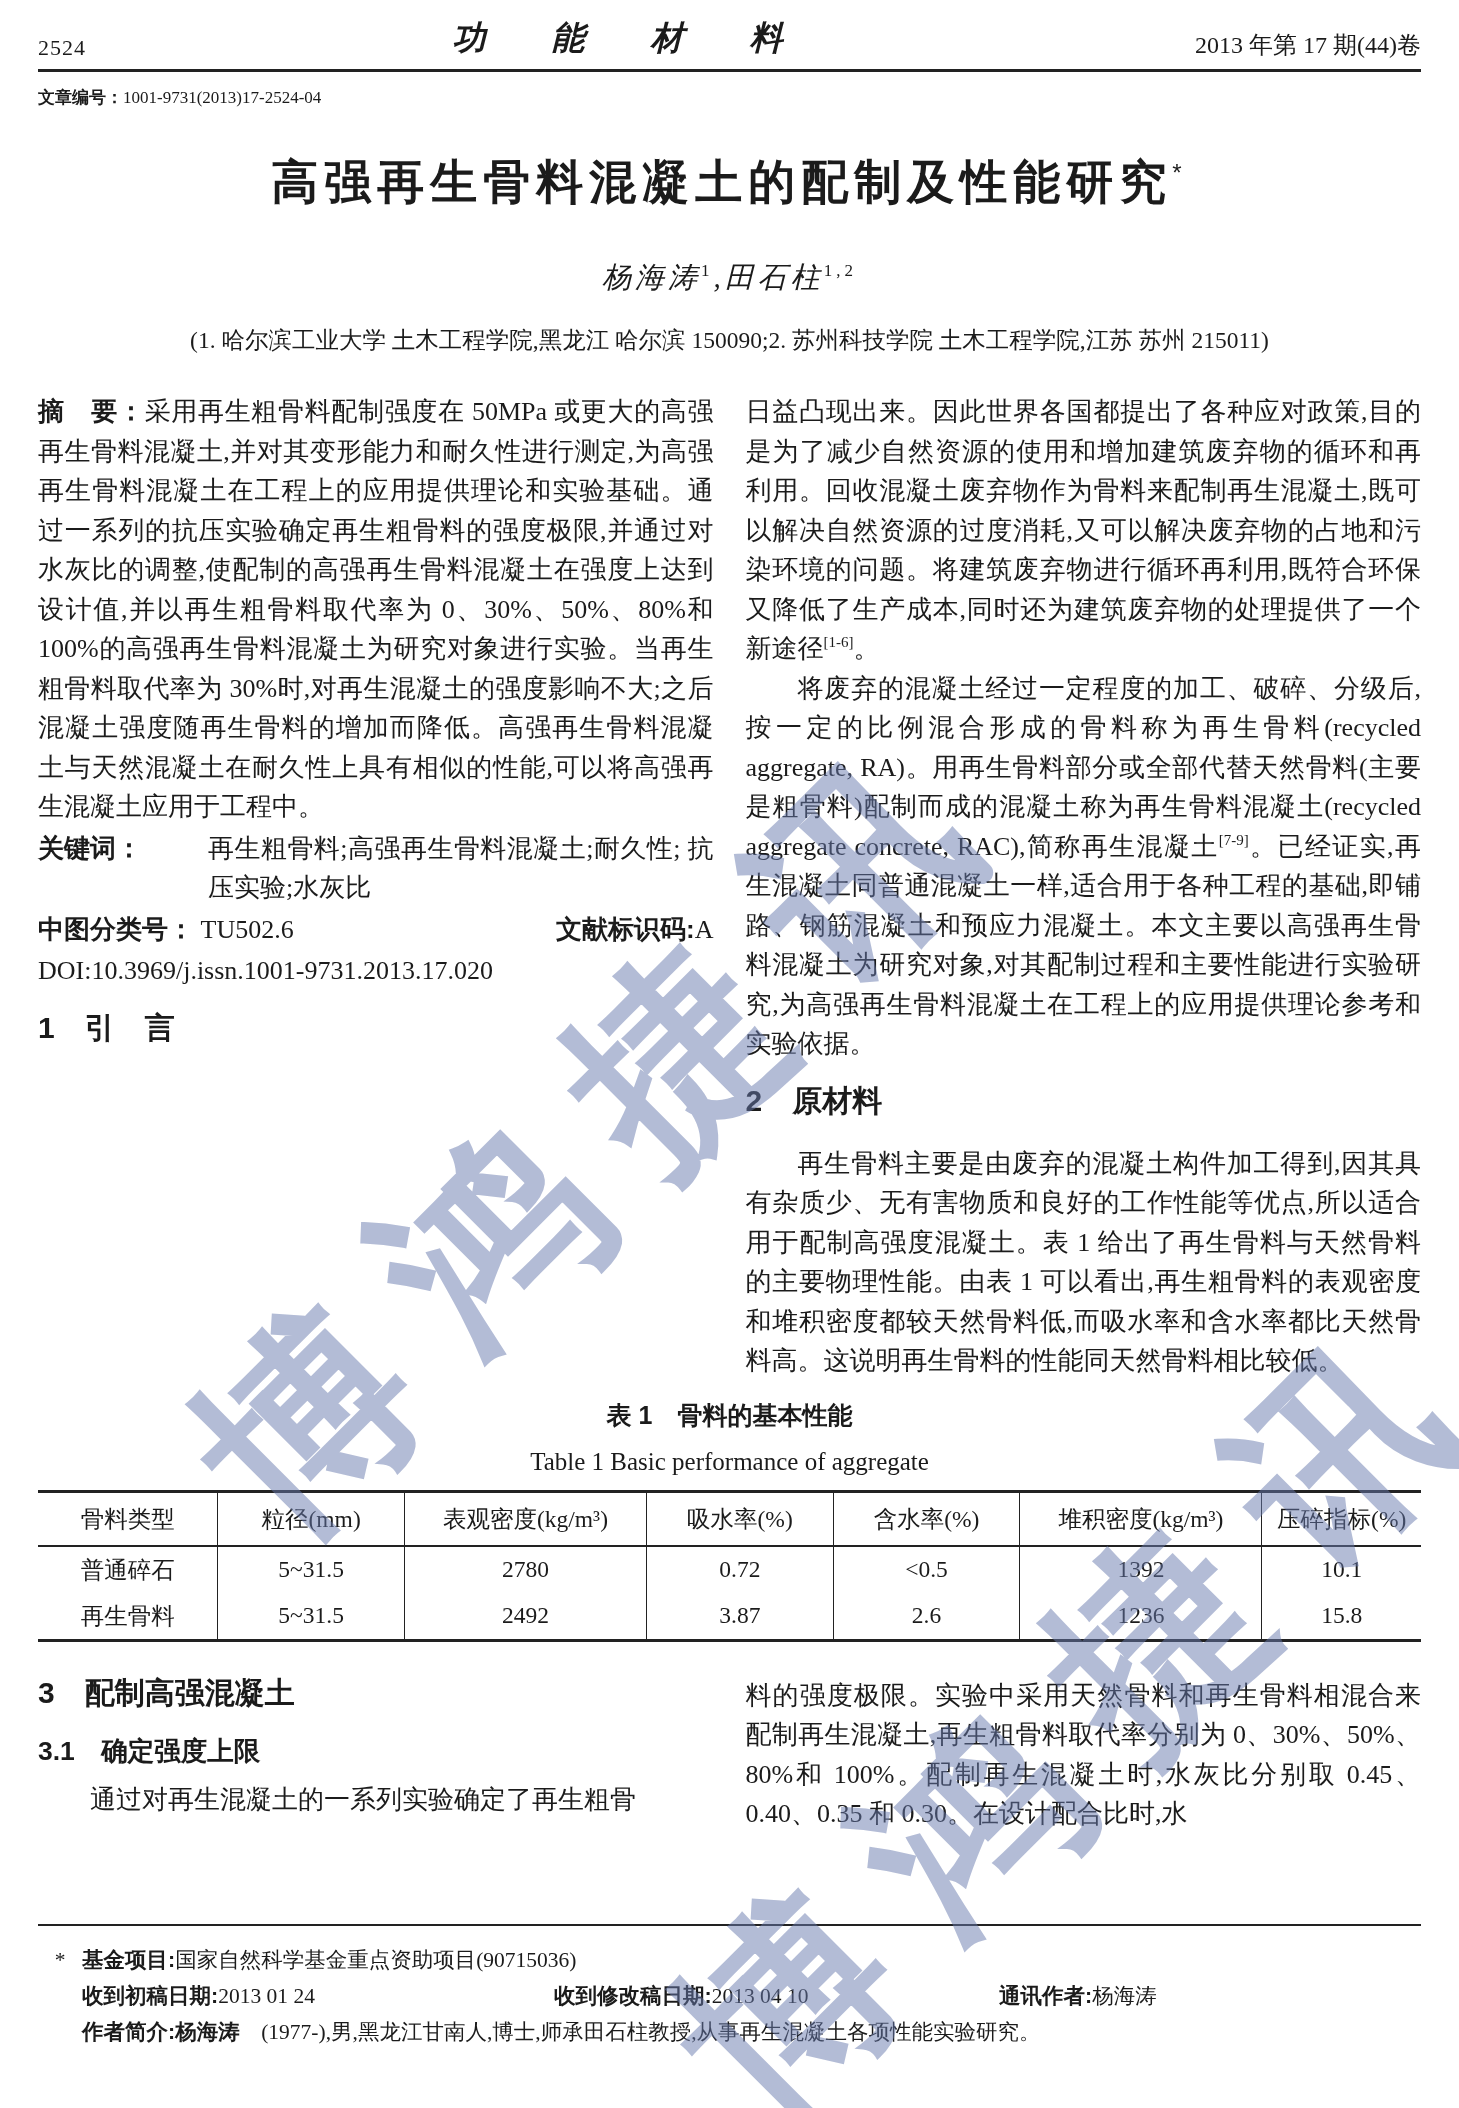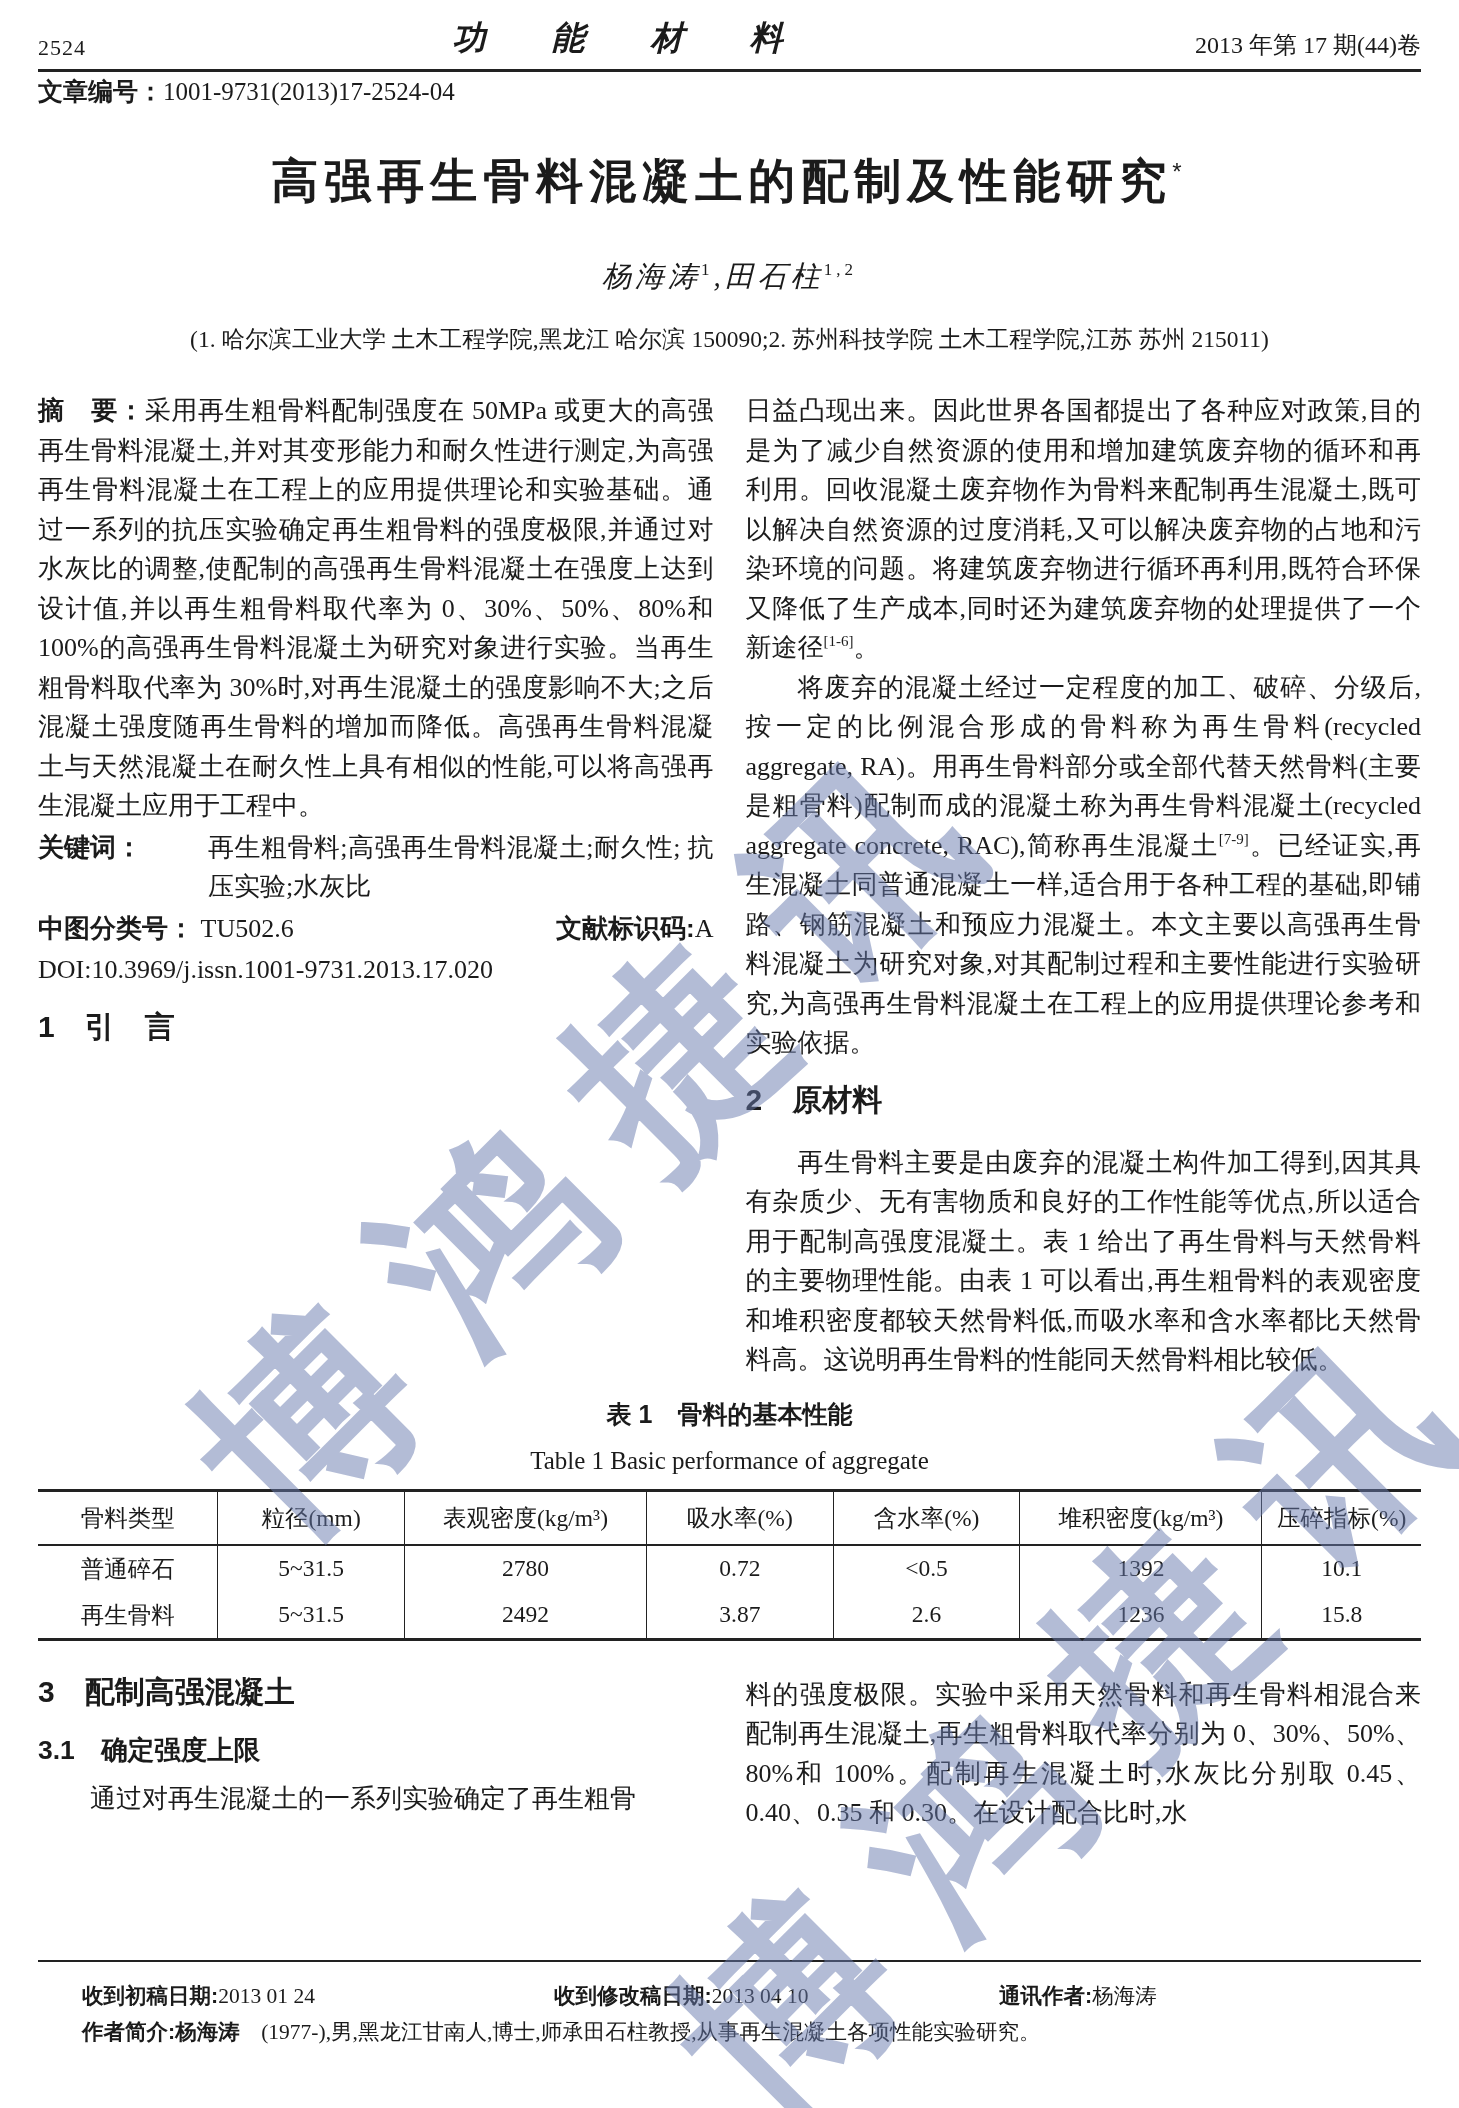--- a/index.html
+++ b/index.html
@@ -4,21 +4,21 @@
 <style>
   html,body{margin:0;padding:0;background:#e8e8e8;}
   body{width:1459px;height:2108px;position:relative;overflow:hidden;
        font-family:"Liberation Serif","DejaVu Serif",serif;color:#1b1b1b;background:#ffffff;}
   .page{display:flex;flex-direction:column;height:2072px;box-sizing:border-box;padding:16px 38px 22px;position:relative;}
   
   .hdr{display:flex;justify-content:space-between;align-items:flex-end;border-bottom:3px solid #222;padding-bottom:8px;}
   .hdr .pageno{font-size:22px;letter-spacing:1px;}
   .hdr .journal{font-size:33px;font-weight:bold;font-style:italic;letter-spacing:66px;text-indent:20px;white-space:nowrap;}
   .hdr .issue{font-size:24px;white-space:nowrap;}
-  .artno{margin-top:3px;font-size:25px;}
+  .artno{margin-top:14px;font-size:17px;}
   .blab{font-family:"Liberation Sans","DejaVu Sans",sans-serif;font-weight:bold;}
   
   .title{ text-align:center;margin-top:42px;font-size:47px;font-weight:bold;
           font-family:"Liberation Sans","DejaVu Sans",sans-serif;letter-spacing:6px;}
   .title sup{font-size:24px;font-weight:normal;}
   .authors{text-align:center;margin-top:44px;font-size:29px;font-style:italic;letter-spacing:4px;}
   .authors sup{font-size:17px;font-style:normal;}
   .affil{text-align:center;margin-top:26px;font-size:23.5px;}
   
   .cols{display:flex;gap:32px;margin-top:36px;}
@@ -172,20 +172,23 @@
       <div class="h1" style="margin-top:10px;">3　配制高强混凝土</div>
       <div class="h2">3.1　确定强度上限</div>
       <p class="indent">通过对再生混凝土的一系列实验确定了再生粗骨</p>
     </div>
     <div class="col">
       <p style="margin-top:10px;">料的强度极限。实验中采用天然骨料和再生骨料相混合来配制再生混凝土,再生粗骨料取代率分别为 0、30%、50%、80%和 100%。配制再生混凝土时,水灰比分别取 0.45、0.40、0.35 和 0.30。在设计配合比时,水</p>
     </div>
   </div>
 
   <div class="footnote">
+    <div>
+      <span class="star">*</span><span class="blab">基金项目:</span><span>国家自然科学基金重点资助项目(90715036)</span>
+    </div>
     <div class="fline2">
       <span class="g1"><span class="blab">收到初稿日期:</span><span>2013 01 24</span></span>
       <span class="g2"><span class="blab">收到修改稿日期:</span><span>2013 04 10</span></span>
       <span><span class="blab">通讯作者:</span><span>杨海涛</span></span>
     </div>
     <div class="fline">
       <span class="blab">作者简介:</span><span class="blab">杨海涛</span><span>　(1977-),男,黑龙江甘南人,博士,师承田石柱教授,从事再生混凝土各项性能实验研究。</span>
     </div>
   </div>
 

